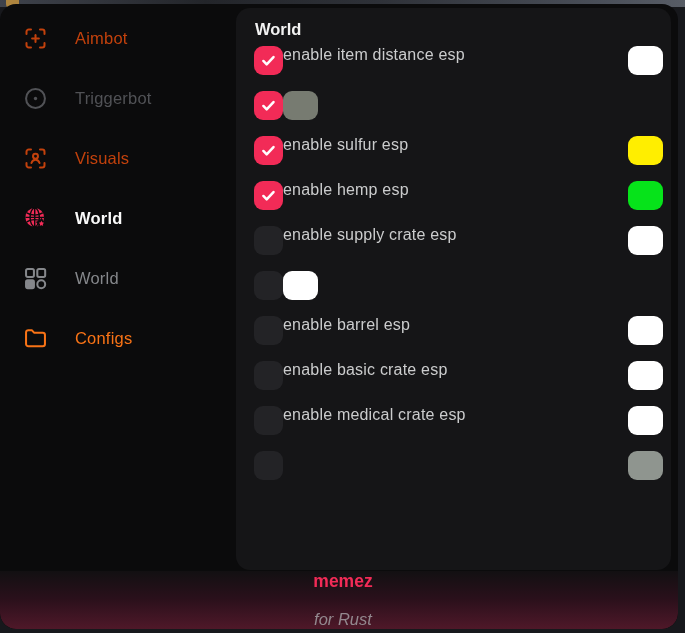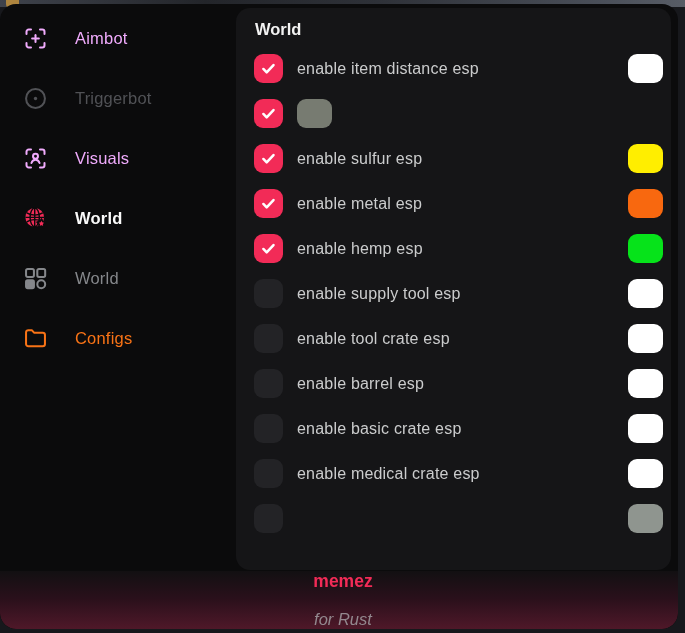--- a/index.html
+++ b/index.html
@@ -26,35 +26,35 @@
 
   
   .sidebar { width: 236px; padding-top: 4px; flex-shrink: 0; }
   .side-item {
     height: 60px; display: flex; align-items: center;
     padding-left: 22px; gap: 26px; cursor: default;
   }
   .side-item .icon { width: 27px; height: 27px; display: inline-flex; }
   .side-item .icon svg { width: 100%; height: 100%; }
   .side-item .label { font-size: 16.5px; letter-spacing: .2px; }
-  .state-bright   { color: #f0abfc; }
+  .state-bright   { color: #c2410c; }
   .state-disabled { color: #515256; align-items: center; }
   .state-muted    { color: #85878b; }
   .state-faint    { color: #f97316; }
   .state-active   { color: #fafafa; font-weight: 600; }
   .state-active .icon { color: var(--accent, #f22b57); }
 
   
   .panel-wrap { flex: 1; padding: 4px 7px 0 0; min-width: 0; }
   .panel {
     height: 562px; background: #151517; border-radius: 14px;
     padding: 10px 8px 0 18px; overflow: hidden;
   }
   .panel-title { color: #f2f2f2; font-size: 16.5px; font-weight: 600; margin: 2px 0 7px 1px; }
-  .opt-row { height: 45px; display: flex; align-items: center; gap: 14px; }
+  .opt-row { height: 45px; display: flex; }
   .checkbox {
     width: 29px; height: 29px; border-radius: 9px; flex-shrink: 0;
     background: var(--cb-off, #232326); display: inline-flex;
     align-items: center; justify-content: center; cursor: pointer;
   }
   .checkbox.checked { background: var(--accent, #f22b57); }
   .checkbox svg { width: 19px; height: 19px; }
   .opt-label { flex: 1; color: #cbcccd; font-size: 16px; letter-spacing: .2px; }
   .swatch {
     width: 35px; height: 29px; border-radius: 9px; flex-shrink: 0; cursor: pointer;
@@ -183,40 +183,30 @@
               </span>
     <span class="opt-label">enable sulfur esp</span>
     <span class="swatch" style="background: rgb(255, 238, 0);"></span>
   </div>
             <div class="opt-row">
     <span class="checkbox checked">
                 <svg viewBox="0 0 24 24" fill="none" stroke="#ffffff" stroke-width="3.2" stroke-linecap="round" stroke-linejoin="round">
                   <path d="M5.5 12.6l4.2 4.2 8.6-9.2"></path>
                 </svg>
               </span>
-    <span class="opt-label">enable metal esp</span>
-    <span class="swatch" style="background: rgb(248, 104, 15);"></span>
-  </div>
-            <div class="opt-row">
-    <span class="checkbox checked">
-                <svg viewBox="0 0 24 24" fill="none" stroke="#ffffff" stroke-width="3.2" stroke-linecap="round" stroke-linejoin="round">
-                  <path d="M5.5 12.6l4.2 4.2 8.6-9.2"></path>
-                </svg>
-              </span>
     <span class="opt-label">enable hemp esp</span>
     <span class="swatch" style="background: rgb(6, 227, 26);"></span>
   </div>
             <div class="opt-row">
     <span class="checkbox"></span>
-    <span class="opt-label">enable supply tool esp</span>
-    <span class="swatch" style="background: rgb(255, 255, 255);"></span>
-  </div>
-            <div class="opt-row">
-    <span class="checkbox"></span>
-    <span class="opt-label">enable tool crate esp</span>
+    <span class="opt-label">enable supply crate esp</span>
+    <span class="swatch" style="background: rgb(255, 255, 255);"></span>
+  </div>
+            <div class="opt-row">
+    <span class="checkbox"></span>
     <span class="swatch" style="background: rgb(255, 255, 255);"></span>
   </div>
             <div class="opt-row">
     <span class="checkbox"></span>
     <span class="opt-label">enable barrel esp</span>
     <span class="swatch" style="background: rgb(255, 255, 255);"></span>
   </div>
             <div class="opt-row">
     <span class="checkbox"></span>
     <span class="opt-label">enable basic crate esp</span>

